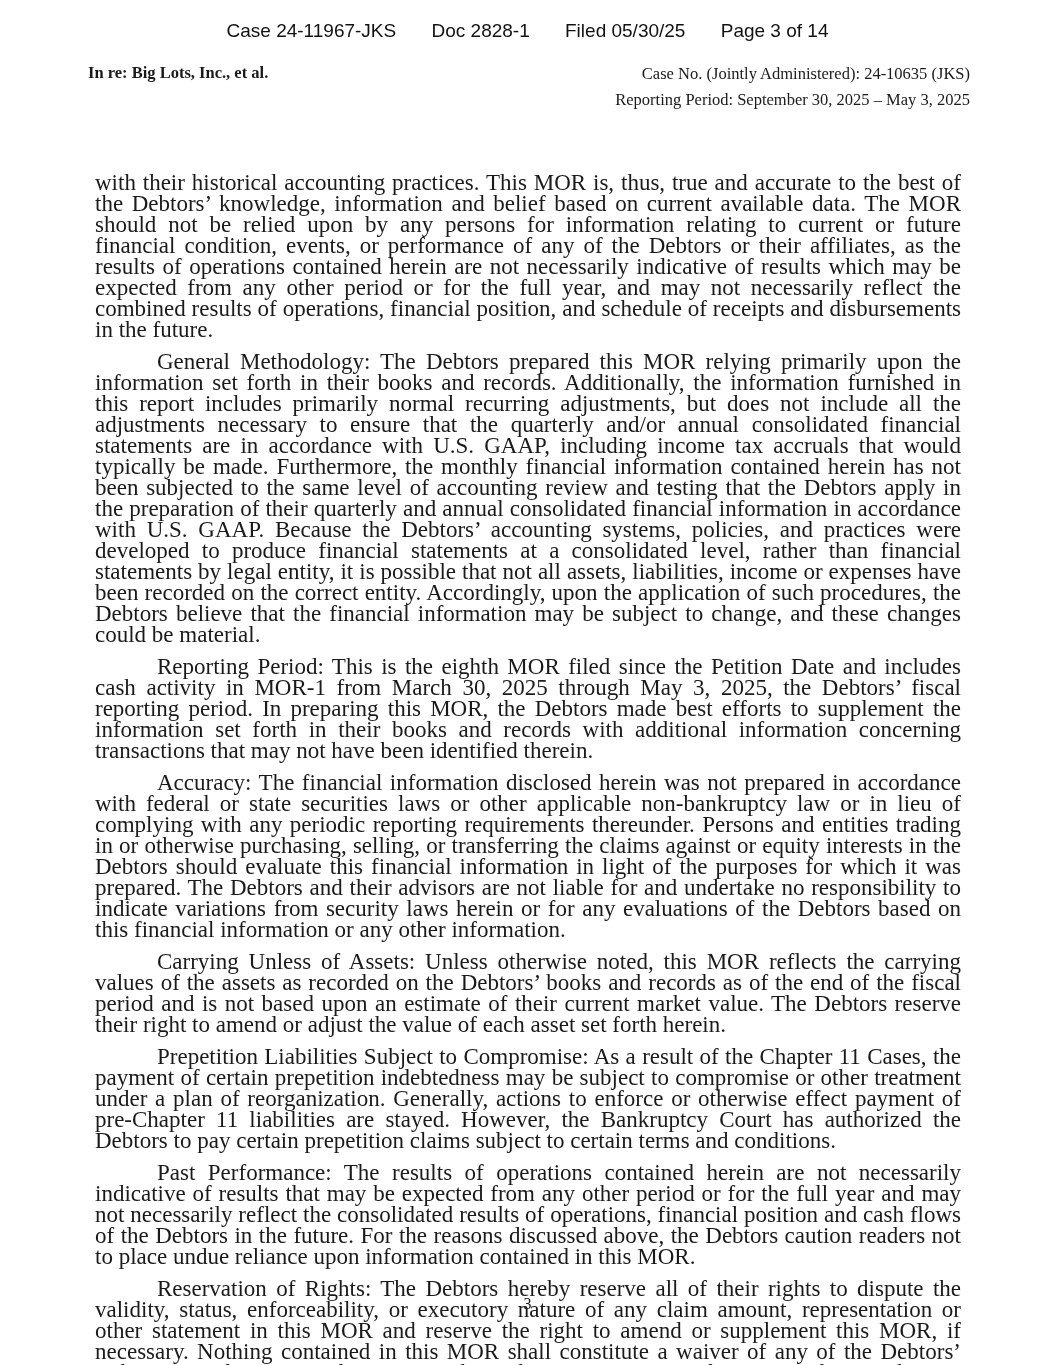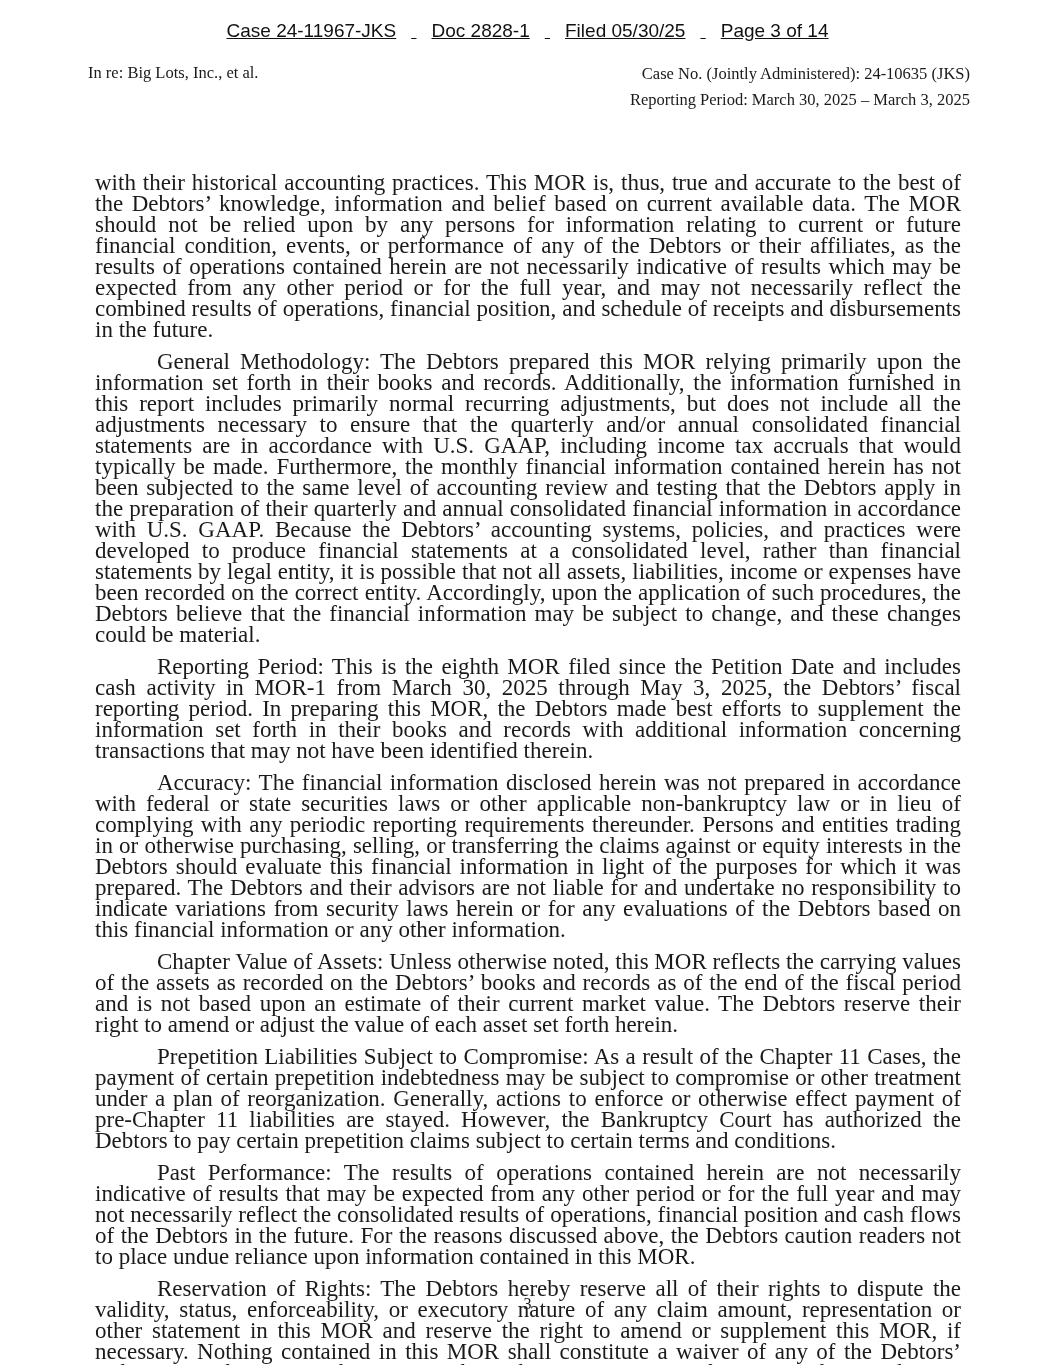--- a/index.html
+++ b/index.html
@@ -16,34 +16,33 @@
   .stamp {
     position: absolute;
     top: 20px;
     left: 0;
     width: 100%;
     text-align: center;
     font-family: "Liberation Sans", sans-serif;
     font-size: 19px;
     color: #111;
     white-space: nowrap;
-    text-decoration: underline;
   }
   .stamp span { margin: 0 15px; }
   .caption-row {
     position: absolute;
     top: 61px;
     left: 88px;
     right: 85px;
     display: flex;
     justify-content: space-between;
     align-items: flex-start;
     font-size: 16.5px;
   }
-  .caption-left { text-align: right; padding-top: 2px; }
+  .caption-left { text-align: right; padding-top: 2px; font-weight: bold; }
   .caption-right { text-align: right; line-height: 26px; }
   .body-text {
     position: absolute;
     top: 172px;
     left: 95px;
     width: 866px;
     font-size: 23px;
     line-height: 21px;
     text-align: justify;
   }
@@ -71,30 +70,30 @@
     <span>Case 24-11967-JKS</span>
     <span>Doc 2828-1</span>
     <span>Filed 05/30/25</span>
     <span>Page 3 of 14</span>
   </div>
 
   <div class="caption-row">
     <div class="caption-left">In re: Big Lots, Inc., et al.</div>
     <div class="caption-right">
       <div>Case No. (Jointly Administered): 24-10635 (JKS)</div>
-      <div>Reporting Period: March 30, 2025 – March 3, 2025</div>
+      <div>Reporting Period: September 30, 2025 – May 3, 2025</div>
     </div>
   </div>
 
   <div class="body-text">
     <p class="no-indent"><span class="lead"></span><span>with their historical accounting practices. This MOR is, thus, true and accurate to the best of the Debtors’ knowledge, information and belief based on current available data. The MOR should not be relied upon by any persons for information relating to current or future financial condition, events, or performance of any of the Debtors or their affiliates, as the results of operations contained herein are not necessarily indicative of results which may be expected from any other period or for the full year, and may not necessarily reflect the combined results of operations, financial position, and schedule of receipts and disbursements in the future.</span></p>
     <p><span class="lead">General Methodology</span><span>: The Debtors prepared this MOR relying primarily upon the information set forth in their books and records. Additionally, the information furnished in this report includes primarily normal recurring adjustments, but does not include all the adjustments necessary to ensure that the quarterly and/or annual consolidated financial statements are in accordance with U.S. GAAP, including income tax accruals that would typically be made. Furthermore, the monthly financial information contained herein has not been subjected to the same level of accounting review and testing that the Debtors apply in the preparation of their quarterly and annual consolidated financial information in accordance with U.S. GAAP. Because the Debtors’ accounting systems, policies, and practices were developed to produce financial statements at a consolidated level, rather than financial statements by legal entity, it is possible that not all assets, liabilities, income or expenses have been recorded on the correct entity. Accordingly, upon the application of such procedures, the Debtors believe that the financial information may be subject to change, and these changes could be material.</span></p>
     <p><span class="lead">Reporting Period:</span><span> This is the eighth MOR filed since the Petition Date and includes cash activity in MOR-1 from March 30, 2025 through May 3, 2025, the Debtors’ fiscal reporting period. In preparing this MOR, the Debtors made best efforts to supplement the information set forth in their books and records with additional information concerning transactions that may not have been identified therein.</span></p>
     <p><span class="lead">Accuracy:</span><span> The financial information disclosed herein was not prepared in accordance with federal or state securities laws or other applicable non-bankruptcy law or in lieu of complying with any periodic reporting requirements thereunder. Persons and entities trading in or otherwise purchasing, selling, or transferring the claims against or equity interests in the Debtors should evaluate this financial information in light of the purposes for which it was prepared.  The Debtors and their advisors are not liable for and undertake no responsibility to indicate variations from security laws herein or for any evaluations of the Debtors based on this financial information or any other information.</span></p>
-    <p><span class="lead">Chapter Value of Assets:</span><span> Unless otherwise noted, this MOR reflects the carrying values of the assets as recorded on the Debtors’ books and records as of the end of the fiscal period and is not based upon an estimate of their current market value.  The Debtors reserve their right to amend or adjust the value of each asset set forth herein.</span></p>
+    <p><span class="lead">Carrying Unless of Assets:</span><span> Unless otherwise noted, this MOR reflects the carrying values of the assets as recorded on the Debtors’ books and records as of the end of the fiscal period and is not based upon an estimate of their current market value.  The Debtors reserve their right to amend or adjust the value of each asset set forth herein.</span></p>
     <p><span class="lead">Prepetition Liabilities Subject to Compromise:</span><span> As a result of the Chapter 11 Cases, the payment of certain prepetition indebtedness may be subject to compromise or other treatment under a plan of reorganization. Generally, actions to enforce or otherwise effect payment of pre-Chapter 11 liabilities are stayed. However, the Bankruptcy Court has authorized the Debtors to pay certain prepetition claims subject to certain terms and conditions.</span></p>
     <p><span class="lead">Past Performance:</span><span> The results of operations contained herein are not necessarily indicative of results that may be expected from any other period or for the full year and may not necessarily reflect the consolidated results of operations, financial position and cash flows of the Debtors in the future. For the reasons discussed above, the Debtors caution readers not to place undue reliance upon information contained in this MOR.</span></p>
     <p><span class="lead">Reservation of Rights:</span><span> The Debtors hereby reserve all of their rights to dispute the validity, status, enforceability, or executory nature of any claim amount, representation or other statement in this MOR and reserve the right to amend or supplement this MOR, if necessary. Nothing contained in this MOR shall constitute a waiver of any of the Debtors’ rights or an admission with respect to their Chapter 11 Cases. In future periods, any changes to prior period balances will be reflected in the current month’s MOR.</span></p>
   </div>
 
   <div class="page-number">3</div>
 
 </div>
 
 </body></html>

